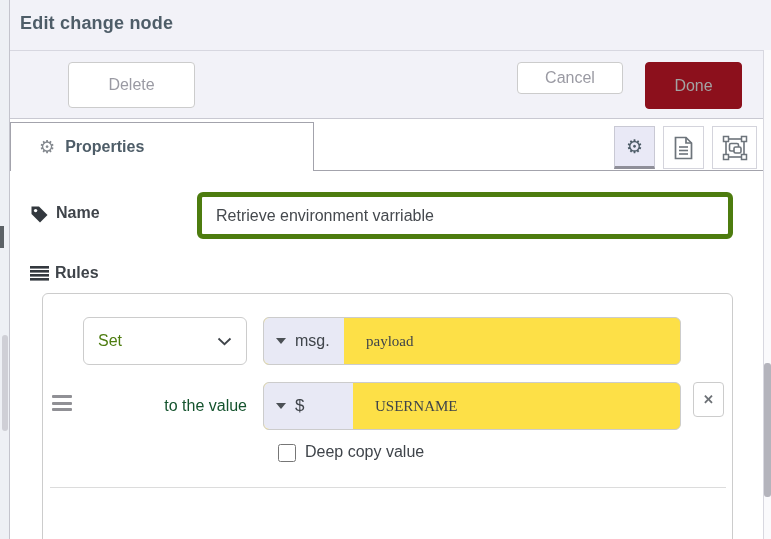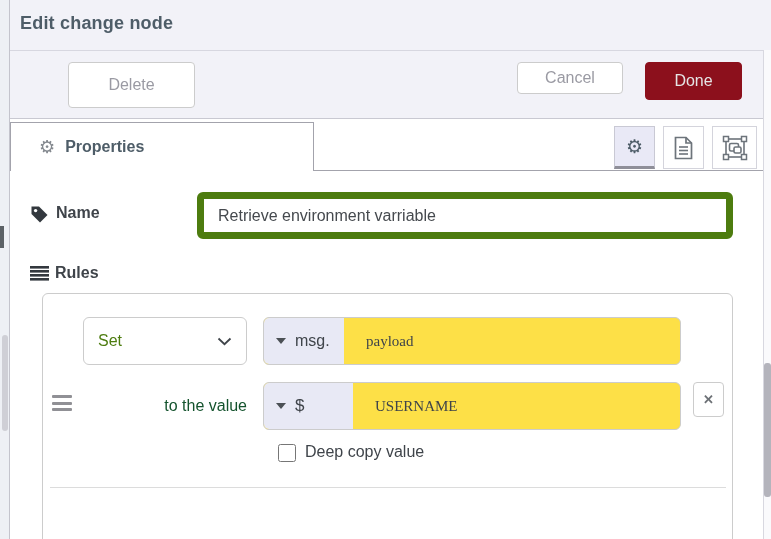--- a/index.html
+++ b/index.html
@@ -24,43 +24,43 @@
   .tray-title { position:absolute; left:20px; top:13px; font-size:18px; font-weight:bold;
     color:#4e5d68; letter-spacing:0.2px;text-align:center; }
   
   .tray-toolbar { position:absolute; left:10px; top:51px; width:761px; height:68px;
     background:#f2f2f8; border-bottom:1px solid #c9c9d2; }
   .btn { position:absolute; display:flex; align-items:center; justify-content:center;
     font-size:16px; border-radius:4px; cursor:pointer; }
   .btn-secondary { background:#ffffff; border:1px solid #cccccc; color:#9a9aa3; }
   .btn-delete { left:20px; top:62px; width:127px; height:46px;margin-left:48px; }
   .btn-cancel { left:517px; top:62px; width:106px; height:32px; }
-  .btn-done { left:645px; top:62px; width:97px; height:38px;
-    background:#8C101C; color:#e5e5e5; border:1px solid #8C101C; }
+  .btn-done { left:645px; top:62px; width:97px; height:47px;
+    background:#8C101C; color:#a3a3a3; border:1px solid #8C101C; }
   
   .tab-properties { position:absolute; left:10px; top:122px; width:304px; height:49px;
     background:#ffffff; border:1px solid #a3a3ac; border-bottom:none;
     display:flex; align-items:center; gap:10px; padding-left:28px; z-index:2; }
   .tab-properties .gear-glyph { font-size:18px; color:#84898f; line-height:1; }
   .tab-properties .tab-label { font-size:16px; font-weight:bold; color:#4e5d68; }
   .tab-row-line { position:absolute; left:313px; top:170px; width:450px; height:1px;
     background:#a3a3ac; }
   .icon-btn { position:absolute; top:126px; height:43px; background:#ffffff;
     border:1px solid #d4d4dc; display:flex; align-items:center; justify-content:center;
     cursor:pointer; }
   .icon-btn-gear { left:614px; width:41px; background:#e9e9f6; border:1px solid #c9c9d4;
     border-bottom:3px solid #8f8f99; }
   .icon-btn-gear .gear-glyph { font-size:19px; color:#4e5d68; line-height:1; }
   .icon-btn-doc { left:663px; width:41px; }
   .icon-btn-appearance { left:712px; width:45px; }
   
   .form-icon { position:absolute; }
   .form-label { position:absolute; font-size:16px; color:#3f444a;font-weight:bold; }
   .name-input { position:absolute; left:197px; top:192px; width:536px; height:47px;
-    border:7px solid #4d7c0f; border-radius:6px; padding:0 14px; font-size:16px;
+    border:5px solid #4d7c0f; border-radius:6px; padding:0 14px; font-size:16px;
     color:#45494e; font-family:"Liberation Sans", sans-serif; background:#ffffff; outline:none; }
   .rule-box { position:absolute; left:42px; top:293px; width:691px; height:300px;
     border:1px solid #cccccc; border-radius:6px; background:#ffffff; }
   .select-box { position:absolute; left:83px; top:317px; width:164px; height:48px;
     border:1px solid #cccccc; border-radius:6px; background:#ffffff;
     display:flex; align-items:center; padding:0 14px; font-size:16px; color:#4d7c0f;
     cursor:pointer; }
   .select-box .chev { margin-left:auto; }
   .typed-input { position:absolute; left:263px; height:48px; width:418px;
     border:1px solid #cccccc; border-radius:6px; background:#fde047;

